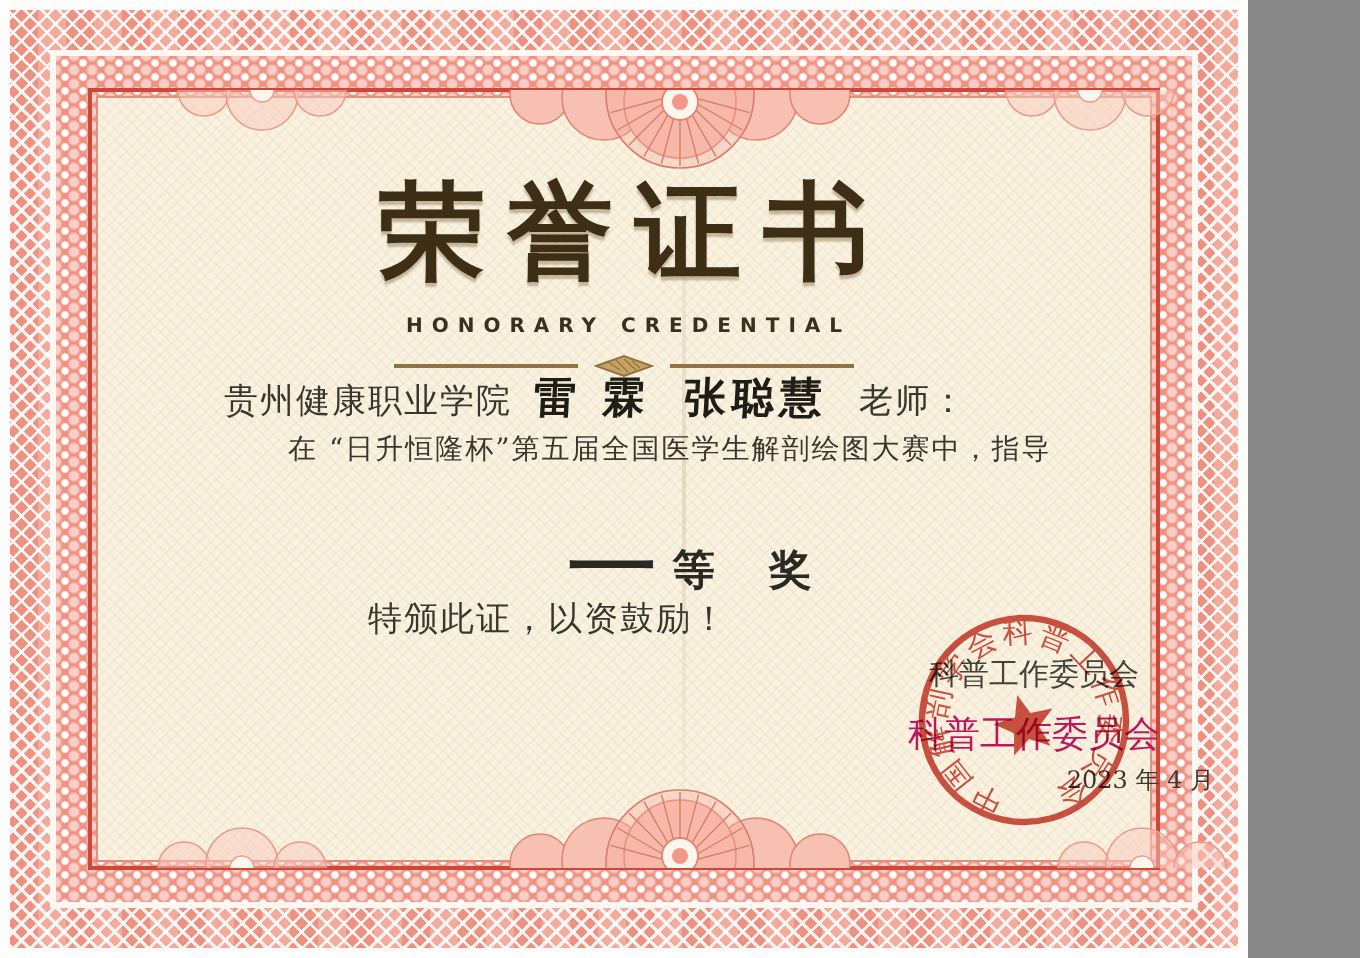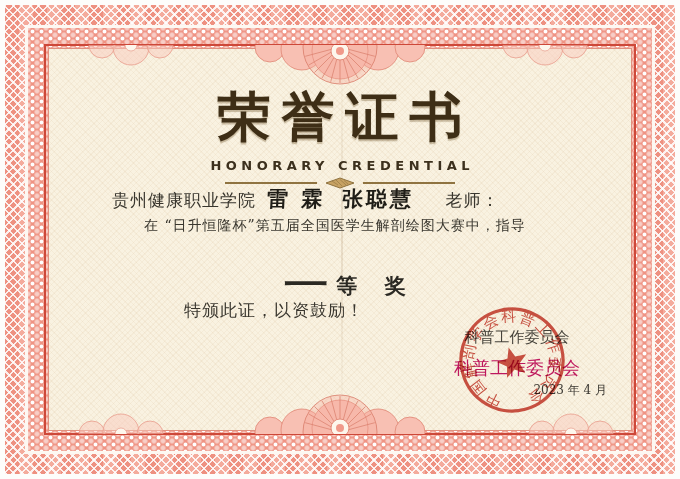--- a/index.html
+++ b/index.html
@@ -1,16 +1,16 @@
 <!DOCTYPE html>
 <html><head>
 <meta charset="utf-8">
 <style>
   html,body{margin:0;padding:0;background:#888;}
-  .stage{width:680px;height:479px;position:relative;background:#fdfdfb;overflow:hidden;
+  .stage{width:624px;height:479px;position:relative;background:#fdfdfb;overflow:hidden;
          font-family:"DejaVu Serif", serif;}
   
   .band-outer{position:absolute;inset:5px;
     background:
       repeating-linear-gradient(45deg, rgba(255,255,255,.85) 0 1.6px, transparent 1.6px 6px),
       repeating-linear-gradient(-45deg, rgba(255,255,255,.85) 0 1.6px, transparent 1.6px 6px),
       repeating-linear-gradient(90deg, #ee9181 0 14px, #f4ab9c 14px 28px);}
   .band-gap{position:absolute;inset:25px;background:#fdf8f2;}
   .band-ornate{position:absolute;inset:28px;
     background:
@@ -32,28 +32,28 @@
   .lace-tl{left:86px;top:45px;}
   .lace-tr{left:500px;top:45px;}
   .lace-bl{left:76px;top:402px;transform:scaleY(-1);}
   .lace-br{left:526px;top:402px;transform:scaleY(-1);}
   
   .abs{position:absolute;line-height:1.25;}
   .title{left:0;right:0;top:84px;text-align:center;font-family:"DejaVu Sans",sans-serif;
     font-weight:900;font-size:53px;letter-spacing:11px;text-indent:11px;color:#3e2e16;
     text-shadow:0 2px 1px rgba(104,77,35,.35);}
   .subtitle{left:0;right:0;top:158px;text-align:center;font-family:"DejaVu Sans",sans-serif;
-    font-weight:700;font-size:13px;letter-spacing:4.5px;text-indent:4.5px;color:#3c301d;}
+    font-weight:700;font-size:10px;letter-spacing:4.5px;text-indent:4.5px;color:#3c301d;}
   .divider{left:0;right:0;top:177px;display:flex;align-items:center;justify-content:center;gap:8px;}
   .divider .rule{width:92px;height:1.5px;background:#8f7340;}
   .ink{color:#39362e;letter-spacing:1px;}
   .line1{left:112px;top:186px;font-size:17px;}
   .name{font-weight:700;font-size:21px;color:#1f1d17;letter-spacing:3px;margin:0 5px;
     transform:skewX(-3deg);display:inline-block;}
-  .honorific{margin-left:20px;}
+  .honorific{margin-left:4px;}
   .line2{left:144px;top:217px;font-size:14px;}
   .line3{left:98px;top:243px;font-size:18px;}
   .award{left:252px;top:262px;width:200px;text-align:center;color:#2b2923;}
   .award-grade{font-weight:900;font-size:36px;vertical-align:-4px;letter-spacing:0;
     display:inline-block;transform:scaleX(1.25);margin-right:12px;}
   .award-label{font-weight:700;font-size:21px;letter-spacing:10px;}
   .closing{left:144px;top:300px;font-size:17px;margin-left:40px;}
   .issuer1{left:427px;top:328px;width:180px;text-align:center;font-size:15px;color:#45423a;}
   .issuer2{left:427px;top:357px;width:180px;text-align:center;font-size:18px;color:#be185d;}
   .date{left:427px;top:383px;width:180px;text-align:right;font-size:12px;color:#3a3731;

